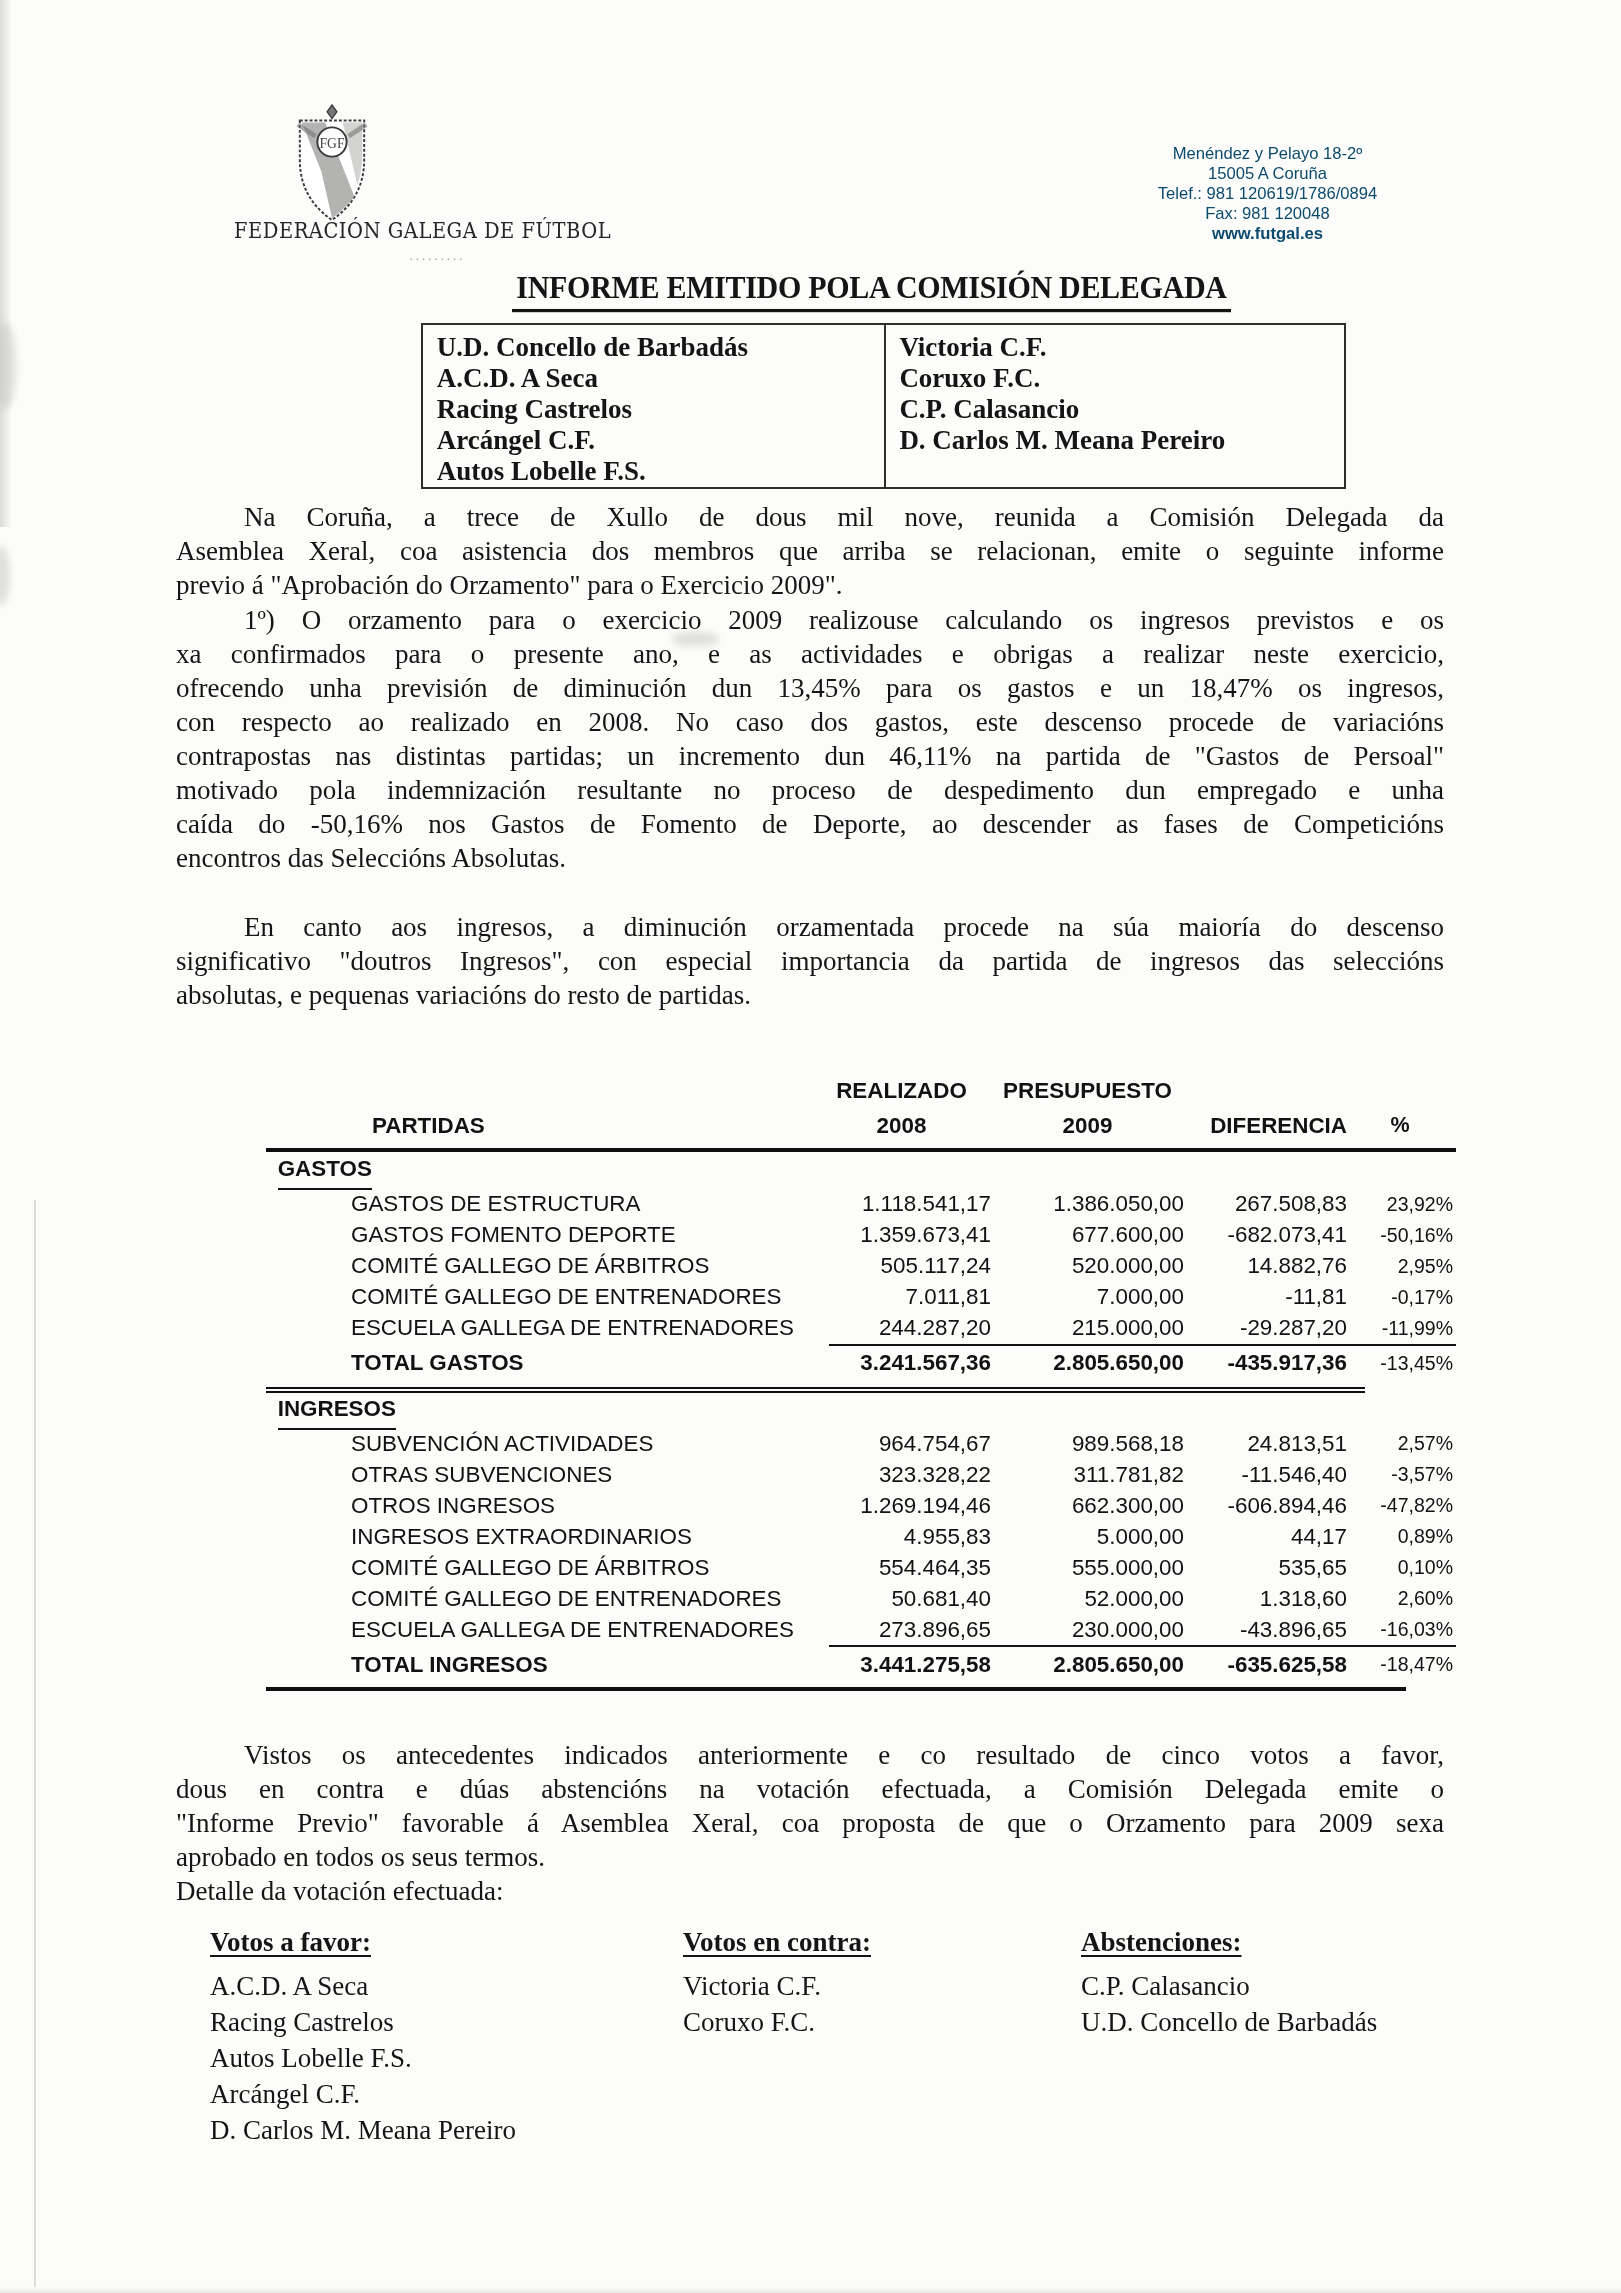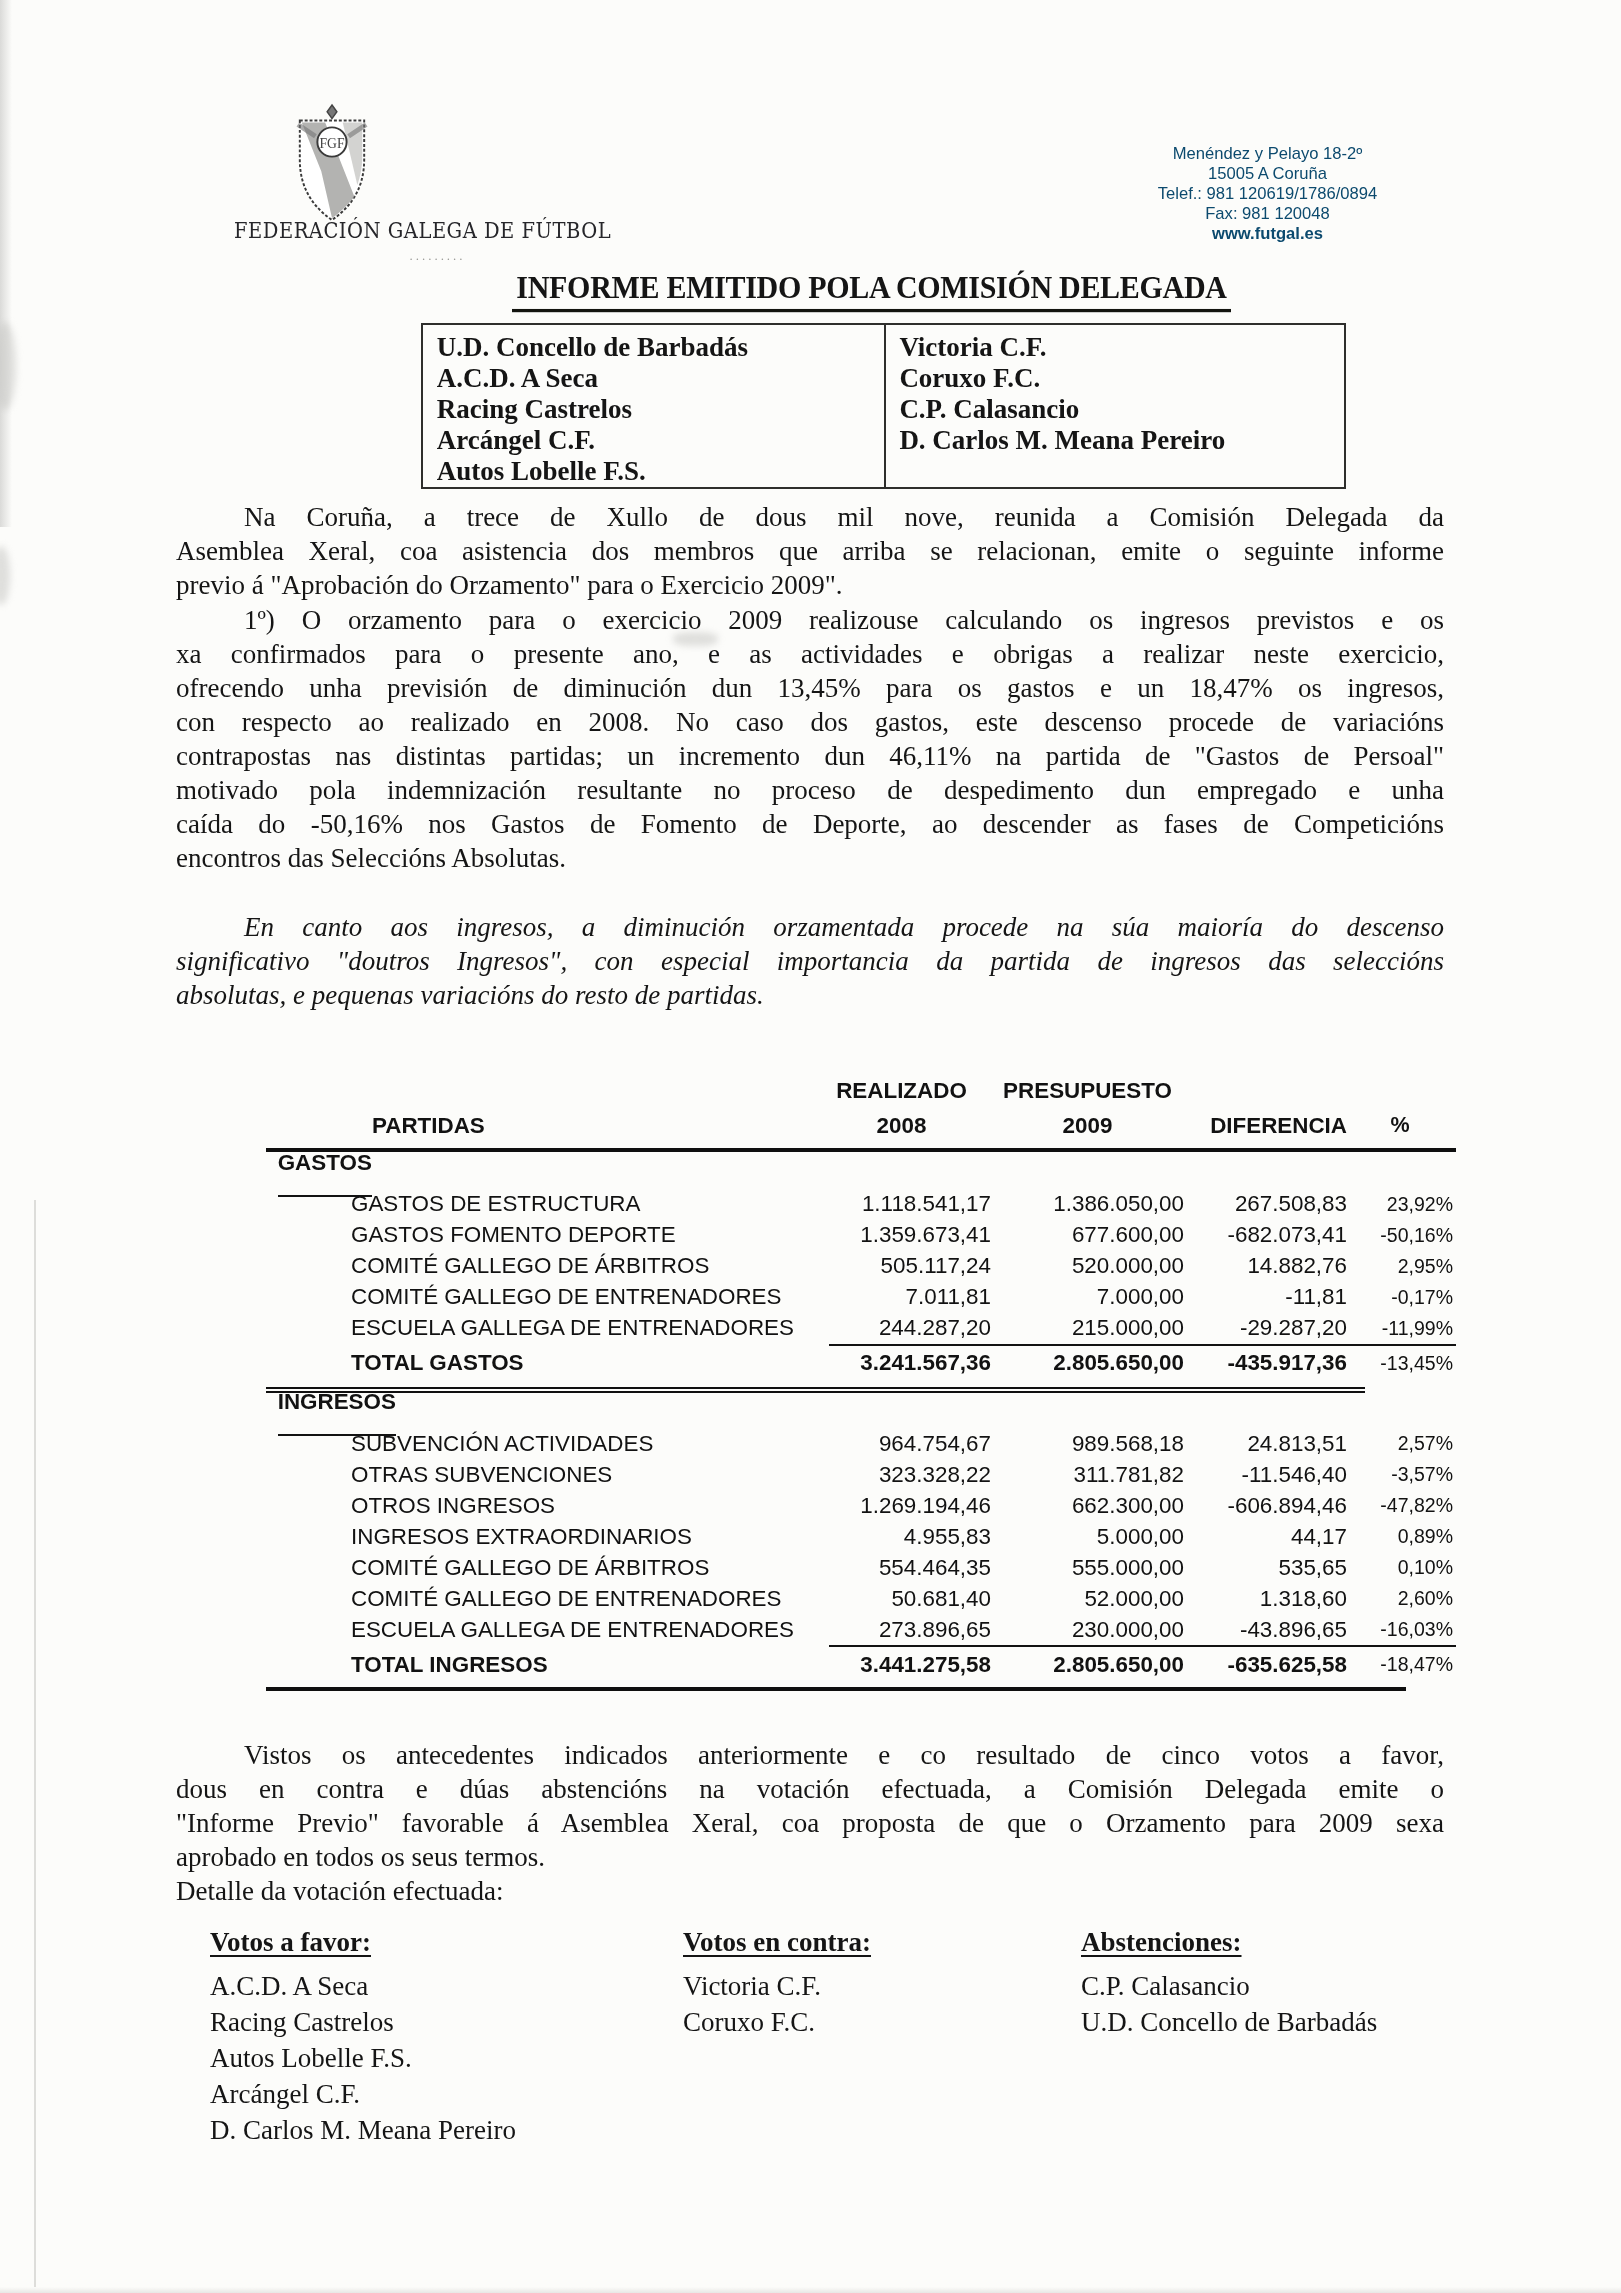--- a/index.html
+++ b/index.html
@@ -48,21 +48,21 @@
   .trow .c0{padding-left:85px;white-space:nowrap;}
   .trow .c1,.trow .c2,.trow .c3{text-align:right;white-space:nowrap;}
   .trow .c4{text-align:right;font-size:19.5px;padding-right:2px;white-space:nowrap;}
   .hrow{font-weight:bold;height:33px;}
   .hrow .c1,.hrow .c2,.hrow .c4{text-align:center;}
   .hrow .c3{text-align:right;}
   .hrow .c0{padding-left:106px;}
   .thick-rule{height:3.9px;background:#0f0f0f;margin:3.9px 0 5.9px 0;}
   .sec-title{font-weight:bold;height:31px;display:flex;align-items:center;padding-left:11.7px;
     }
-  .sec-title span{border-bottom:2.9px solid #121212;padding-bottom:19px;text-align:center;}
+  .sec-title span{border-bottom:2.9px solid #121212;padding-bottom:6px;text-align:center;}
   .total-sep{height:2px;background:#121212;margin-left:563px;width:627px;}
   .total-row{font-weight:bold;height:35px;}
   .total-row .c4{font-weight:normal;}
   .double-rule{height:2.9px;border-top:2.9px solid #0f0f0f;border-bottom:2.9px solid #0f0f0f;
     width:1099px;margin:5.9px 0 3.9px 0;}
   .final-rule{height:3.9px;background:#0f0f0f;width:1140px;margin-top:4.9px;}
   
   .vote-col{position:absolute;top:1924px;font-size:27px;line-height:36px;}
   .vote-col .vhead{font-weight:bold;text-decoration:underline;text-decoration-thickness:2.4px;
     text-underline-offset:3.9px;margin-bottom:7.8px;}
@@ -131,21 +131,21 @@
   <div class="para" style="top:603px;">
       <div class="line first">1º) O orzamento para o exercicio 2009 realizouse calculando os ingresos previstos e os</div>
       <div class="line">xa confirmados para o presente ano, e as actividades e obrigas a realizar neste exercicio,</div>
       <div class="line">ofrecendo unha previsión de diminución dun 13,45% para os gastos e un 18,47% os ingresos,</div>
       <div class="line">con respecto ao realizado en 2008. No caso dos gastos, este descenso procede de variacións</div>
       <div class="line">contrapostas nas distintas partidas; un incremento dun 46,11% na partida de "Gastos de Persoal"</div>
       <div class="line">motivado pola indemnización resultante no proceso de despedimento dun empregado e unha</div>
       <div class="line">caída do -50,16% nos Gastos de Fomento de Deporte, ao descender as fases de Competicións</div>
       <div class="line last">encontros das Seleccións Absolutas.</div>
     </div>
-  <div class="para" style="top:910px;font-style:italic;">
+  <div class="para" style="top:910px;">
       <div class="line first">En canto aos ingresos, a diminución orzamentada procede na súa maioría do descenso</div>
       <div class="line">significativo "doutros Ingresos", con especial importancia da partida de ingresos das seleccións</div>
       <div class="line last">absolutas, e pequenas variacións do resto de partidas.</div>
     </div>
 
   <div class="btable">
     <div class="trow hrow" style="height:33px;">
       <div class="c0"></div>
       <div class="c1">REALIZADO</div>
       <div class="c2">PRESUPUESTO</div>

